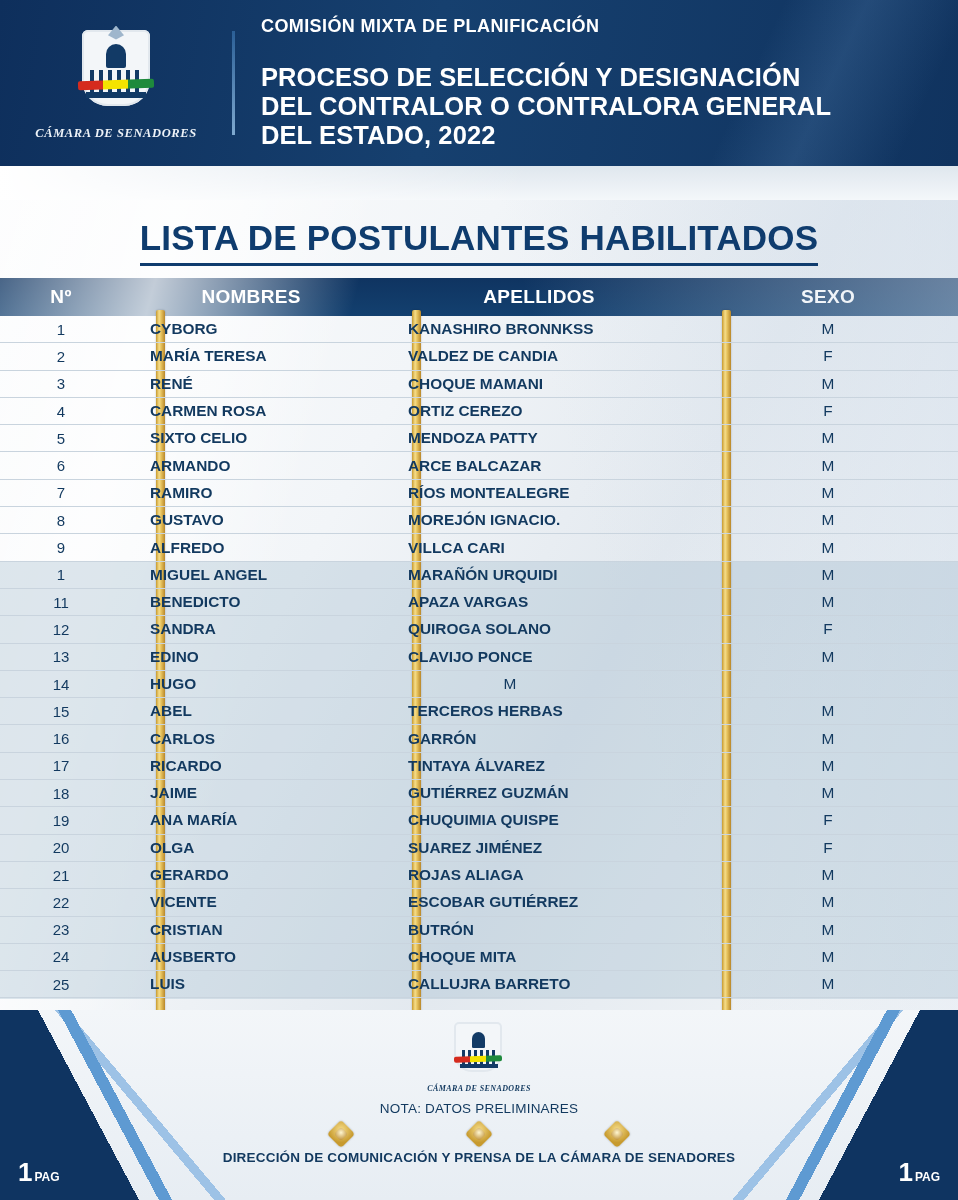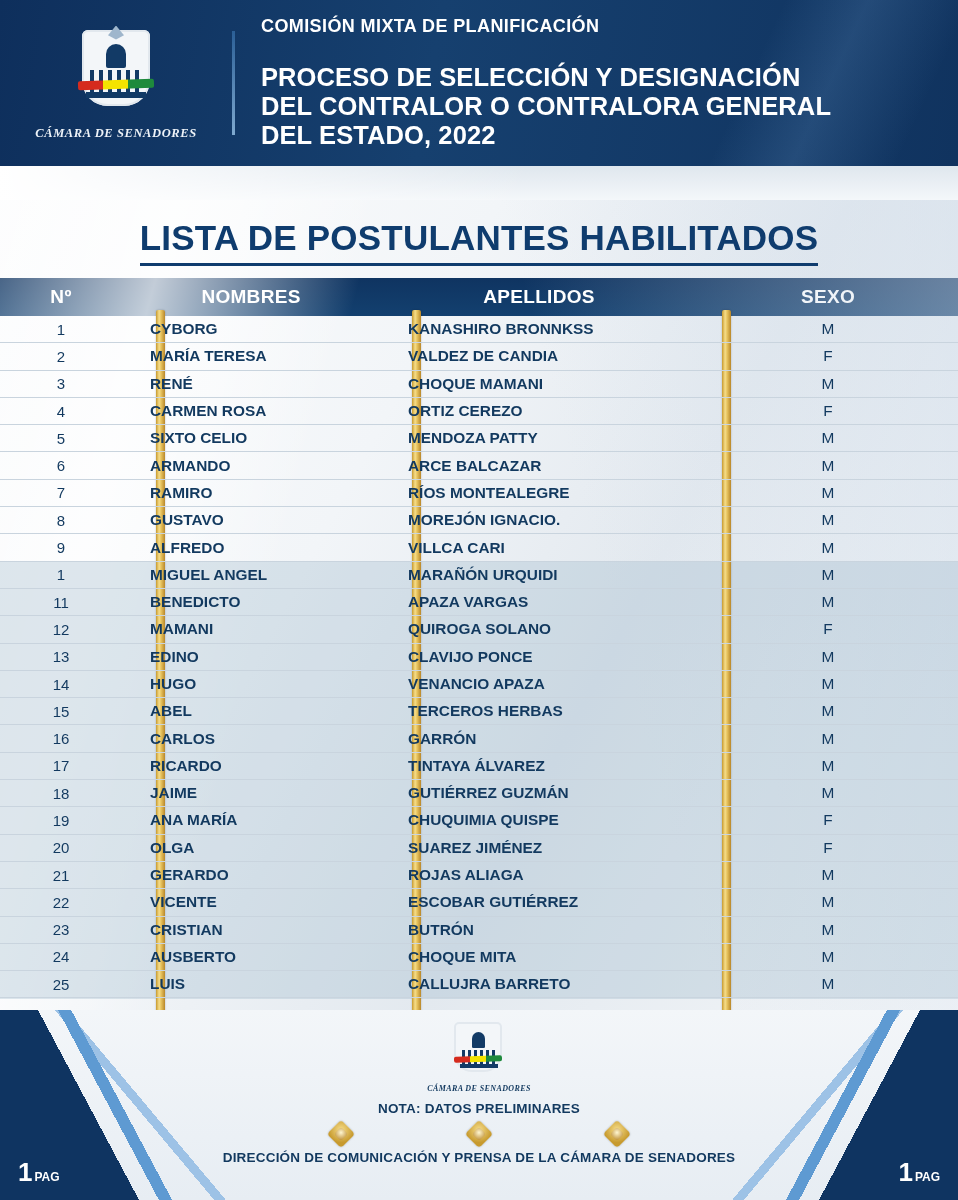--- a/index.html
+++ b/index.html
@@ -245,21 +245,21 @@
     font-style: italic;
     font-weight: 700;
     font-size: 8px;
     letter-spacing: .4px;
     color: #12395f;
     margin-top: 2px;
   }
   .note {
     margin-top: 8px;
     font-size: 13.5px;
-    font-weight: 700;
+    font-weight: 400;
     color: #12395f;
     letter-spacing: .2px;
   }
   .ornaments {
     margin-top: 8px;
     display: flex;
     justify-content: center;
     gap: 118px;
   }
   .orn {
@@ -404,34 +404,33 @@
         <div class="c-sex">M</div>
       </div>
       <div class="row">
         <div class="c-no">11</div>
         <div class="c-nom">BENEDICTO</div>
         <div class="c-ape">APAZA VARGAS</div>
         <div class="c-sex">M</div>
       </div>
       <div class="row">
         <div class="c-no">12</div>
-        <div class="c-nom">MAMANI</div>
+        <div class="c-nom">SANDRA</div>
         <div class="c-ape">QUIROGA SOLANO</div>
         <div class="c-sex">F</div>
       </div>
       <div class="row">
         <div class="c-no">13</div>
         <div class="c-nom">EDINO</div>
         <div class="c-ape">CLAVIJO PONCE</div>
         <div class="c-sex">M</div>
       </div>
       <div class="row">
         <div class="c-no">14</div>
         <div class="c-nom">HUGO</div>
-        <div class="c-ape">VENANCIO APAZA</div>
         <div class="c-sex">M</div>
       </div>
       <div class="row">
         <div class="c-no">15</div>
         <div class="c-nom">ABEL</div>
         <div class="c-ape">TERCEROS HERBAS</div>
         <div class="c-sex">M</div>
       </div>
       <div class="row">
         <div class="c-no">16</div>

